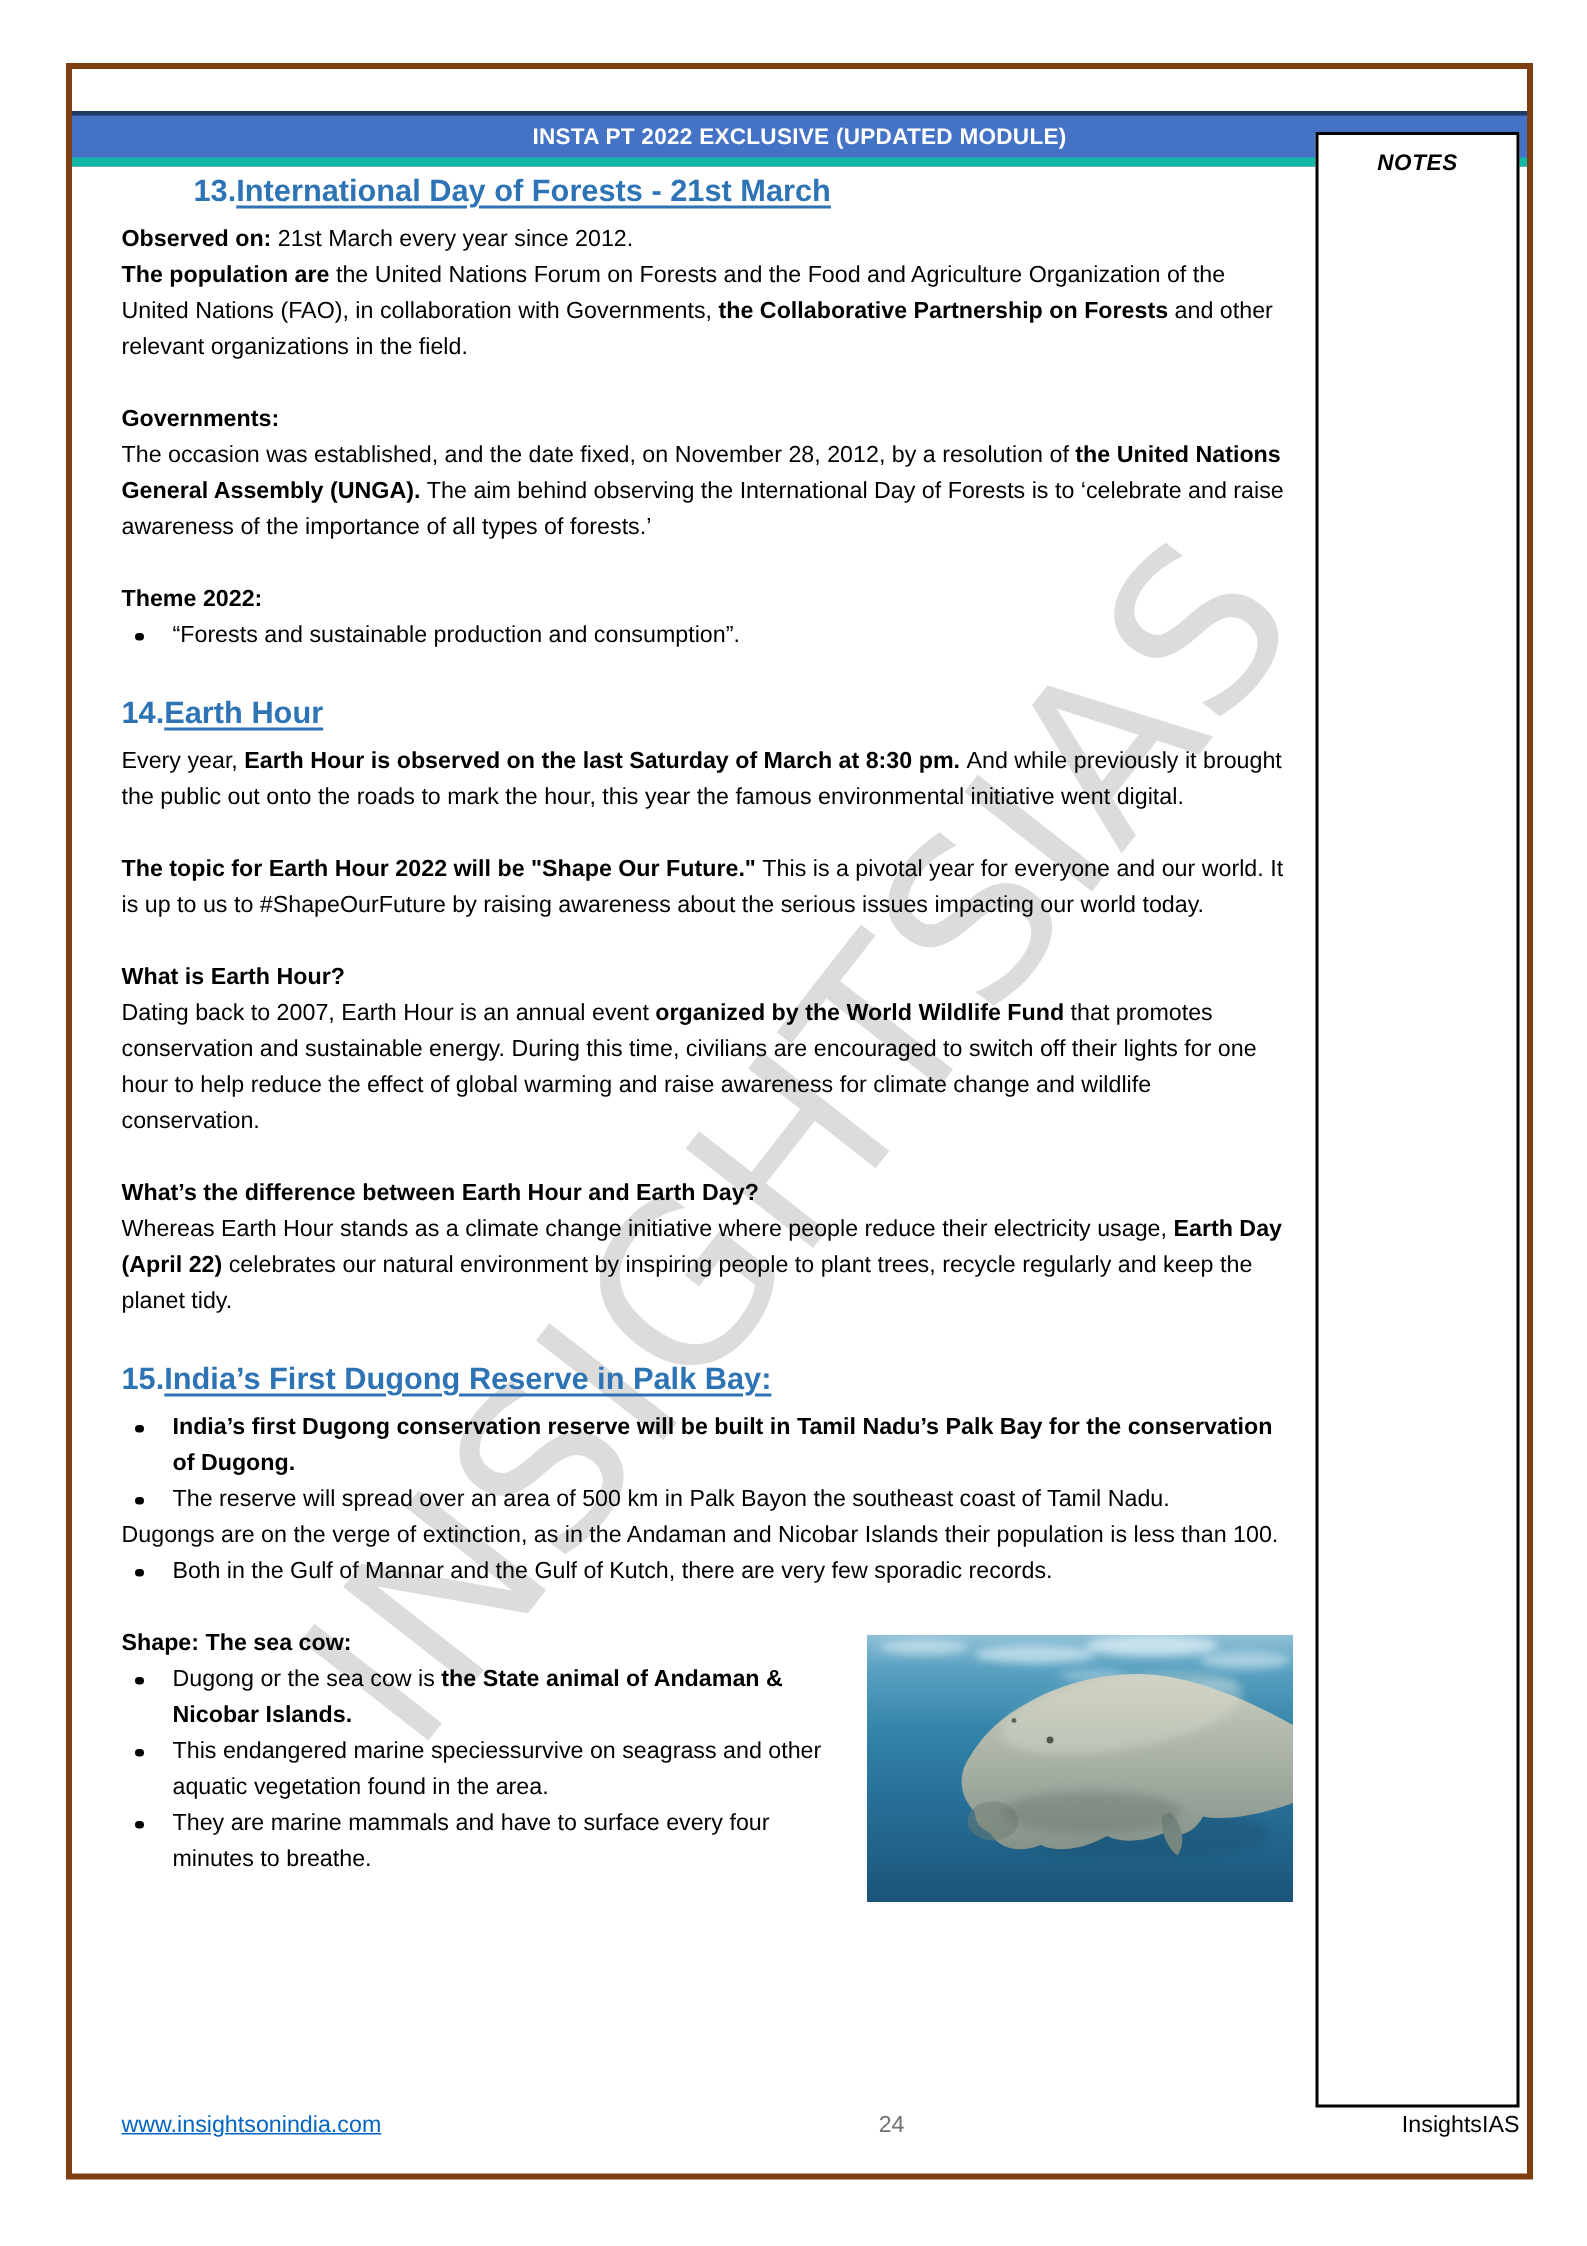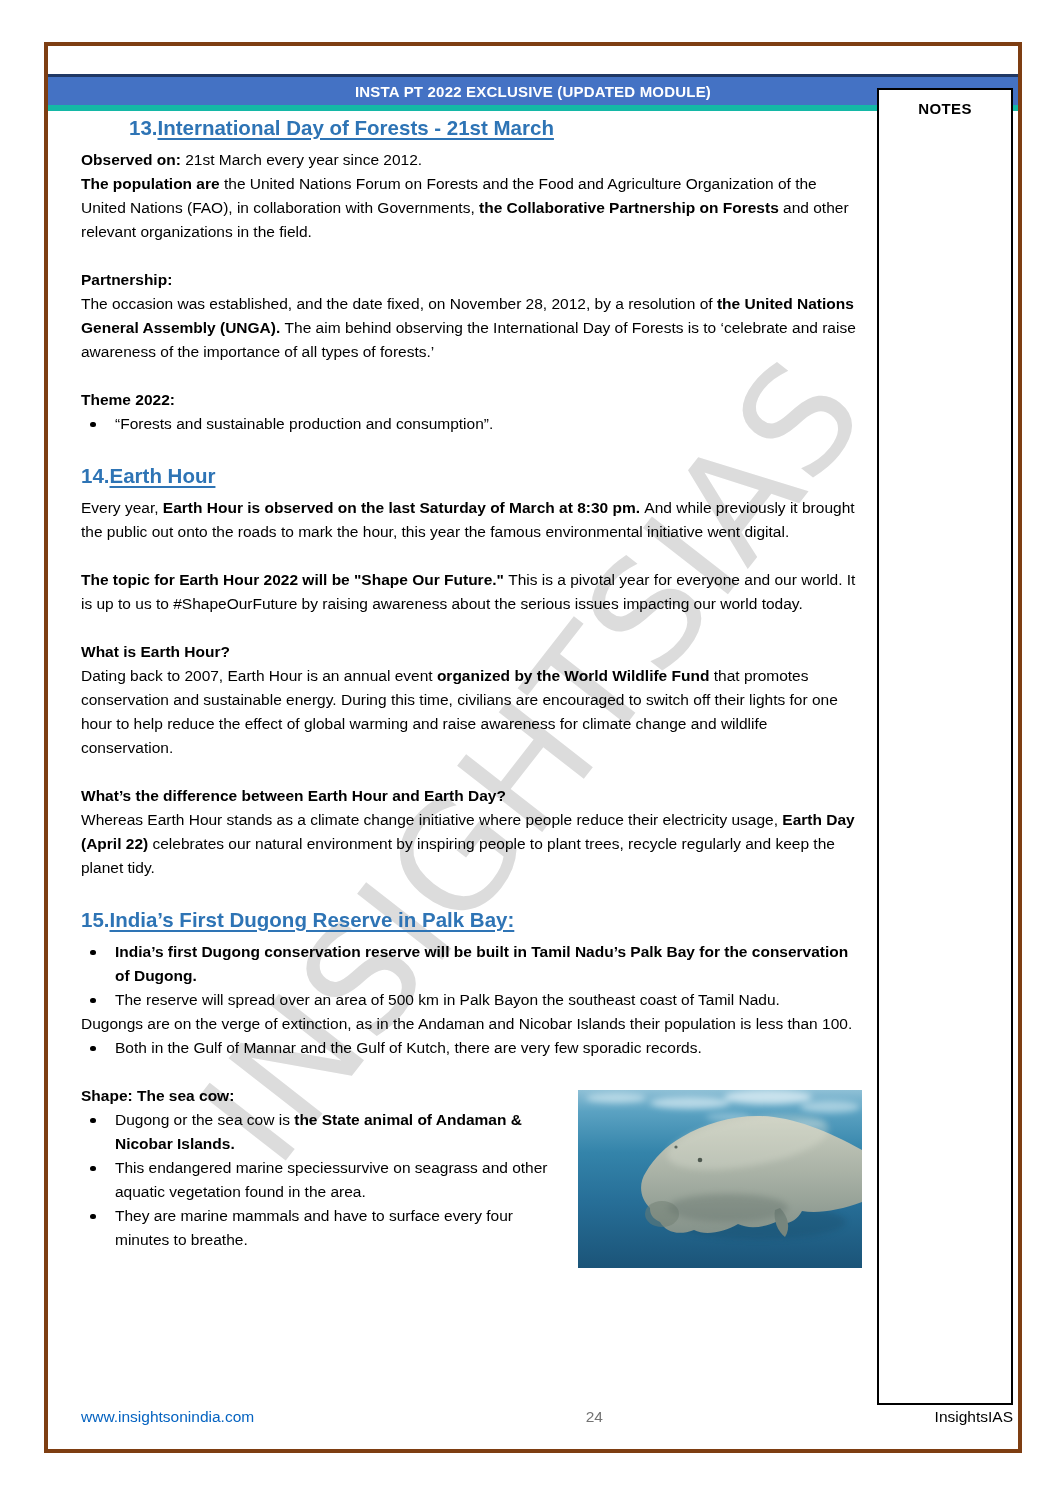--- a/index.html
+++ b/index.html
@@ -22,21 +22,21 @@
     position:absolute;left:-120px;top:595px;width:1210px;height:240px;z-index:0;
     display:flex;align-items:center;justify-content:center;
     transform:rotate(-52deg);
     font-family:"DejaVu Sans",sans-serif;font-size:148px;font-weight:500;
     color:#dcdcdc;letter-spacing:2px;white-space:nowrap;user-select:none;
   }
   .notes-box{
     position:absolute;left:829px;top:42px;width:136px;height:1317px;
     box-sizing:border-box;border:2px solid #000;background:#fff;z-index:3;
   }
-  .notes-label{margin-top:10px;text-align:center;font-weight:700;font-size:15px;letter-spacing:.4px;}
+  .notes-label{margin-top:10px;text-align:center;font-weight:700;font-size:15px;letter-spacing:.4px;font-style:italic;}
   .content{
     position:absolute;left:33px;top:69px;width:781px;z-index:1;
     font-size:15.5px;line-height:24px;
   }
   .heading{font-size:20.5px;line-height:26px;font-weight:600;color:#2E74B5;margin:27px 0 7px;}
   .heading:first-child{margin-top:0;margin-left:48px;}
   .heading .title{text-decoration:underline;text-underline-offset:3px;}
   .para{margin:0;}
   .gap{margin-top:24px;}
   .bullet{position:relative;padding-left:34px;margin:0;}
@@ -45,21 +45,21 @@
     border-radius:50%;background:#000;
   }
   .b{font-weight:700;}
   .group::after{content:"";display:block;clear:both;}
   .dugong-wrap{float:right;width:284px;height:178px;margin:6px 0 6px 12px;}
   .dugong-wrap svg{display:block;width:100%;height:100%;}
   .footer{
     position:absolute;left:33px;top:1362px;width:932px;z-index:2;
     display:flex;justify-content:space-between;align-items:baseline;font-size:15.5px;
   }
-  .footer a{color:#0563C1;cursor:pointer;}
+  .footer a{color:#0563C1;text-decoration:underline;cursor:pointer;}
   .footer .page-num{color:#737373;}
   .footer .brand{color:#000;}
 </style>
 </head>
 <body>
 
 <div class="page">
 
   <div class="header-bar">
     <span>INSTA PT 2022 EXCLUSIVE (UPDATED MODULE)</span>
@@ -68,21 +68,21 @@
   <div class="watermark">INSIGHTSIAS</div>
 
   <div class="notes-box">
     <div class="notes-label">NOTES</div>
   </div>
 
   <div class="content">
       <div class="heading"><span class="num">13.</span><span class="title">International Day of Forests - 21st March</span></div>
       <div class="para"><span class="b">Observed on: </span><span>21st March every year since 2012.</span></div>
       <div class="para"><span class="b">The population are </span><span>the United Nations Forum on Forests and the Food and Agriculture Organization of the United Nations (FAO), in collaboration with Governments, </span><span class="b">the Collaborative Partnership on Forests </span><span>and other relevant organizations in the field.</span></div>
-      <div class="para gap"><span class="b">Partnership:</span></div>
+      <div class="para gap"><span class="b">Governments:</span></div>
       <div class="para"><span>The occasion was established, and the date fixed, on November 28, 2012, by a resolution of </span><span class="b">the United Nations General Assembly (UNGA). </span><span>The aim behind observing the International Day of Forests is to ‘celebrate and raise awareness of the importance of all types of forests.’</span></div>
       <div class="para gap"><span class="b">Theme 2022:</span></div>
       <div class="bullet"><span>“Forests and sustainable production and consumption”.</span></div>
       <div class="heading"><span class="num">14.</span><span class="title">Earth Hour</span></div>
       <div class="para"><span>Every year, </span><span class="b">Earth Hour is observed on the last Saturday of March at 8:30 pm. </span><span>And while previously it brought the public out onto the roads to mark the hour, this year the famous environmental initiative went digital.</span></div>
       <div class="para gap"><span class="b">The topic for Earth Hour 2022 will be "Shape Our Future." </span><span>This is a pivotal year for everyone and our world. It is up to us to #ShapeOurFuture by raising awareness about the serious issues impacting our world today.</span></div>
       <div class="para gap"><span class="b">What is Earth Hour?</span></div>
       <div class="para"><span>Dating back to 2007, Earth Hour is an annual event </span><span class="b">organized by the World Wildlife Fund </span><span>that promotes conservation and sustainable energy. During this time, civilians are encouraged to switch off their lights for one hour to help reduce the effect of global warming and raise awareness for climate change and wildlife conservation.</span></div>
       <div class="para gap"><span class="b">What’s the difference between Earth Hour and Earth Day?</span></div>
       <div class="para"><span>Whereas Earth Hour stands as a climate change initiative where people reduce their electricity usage, </span><span class="b">Earth Day (April 22) </span><span>celebrates our natural environment by inspiring people to plant trees, recycle regularly and keep the planet tidy.</span></div>

